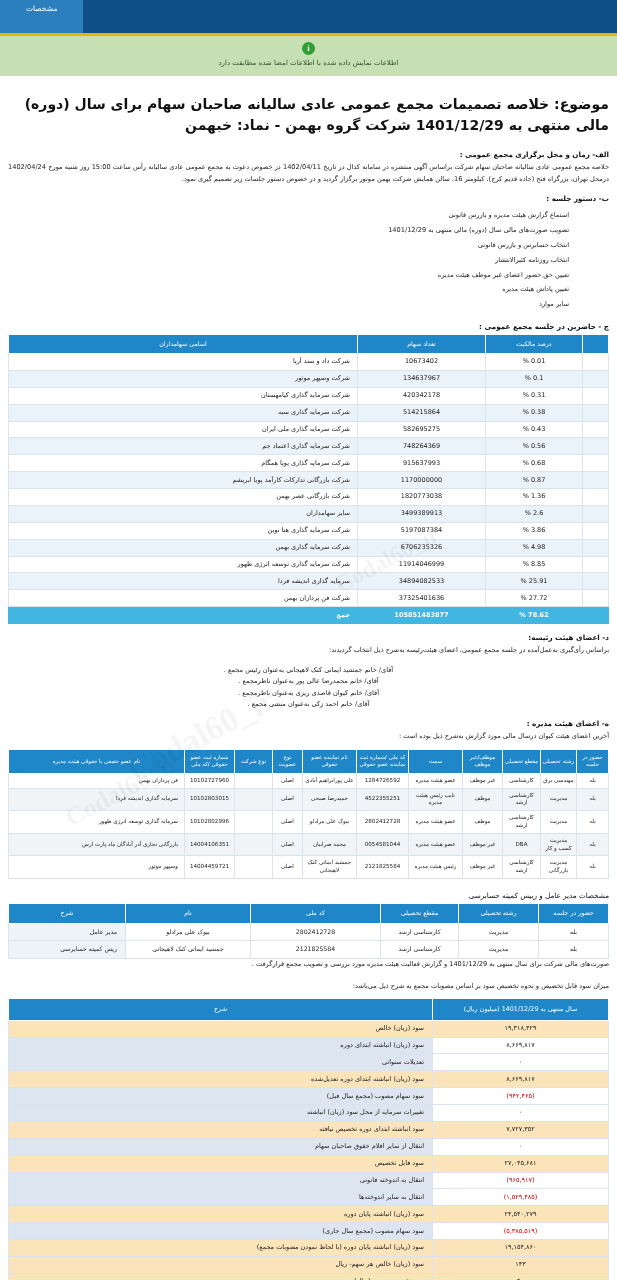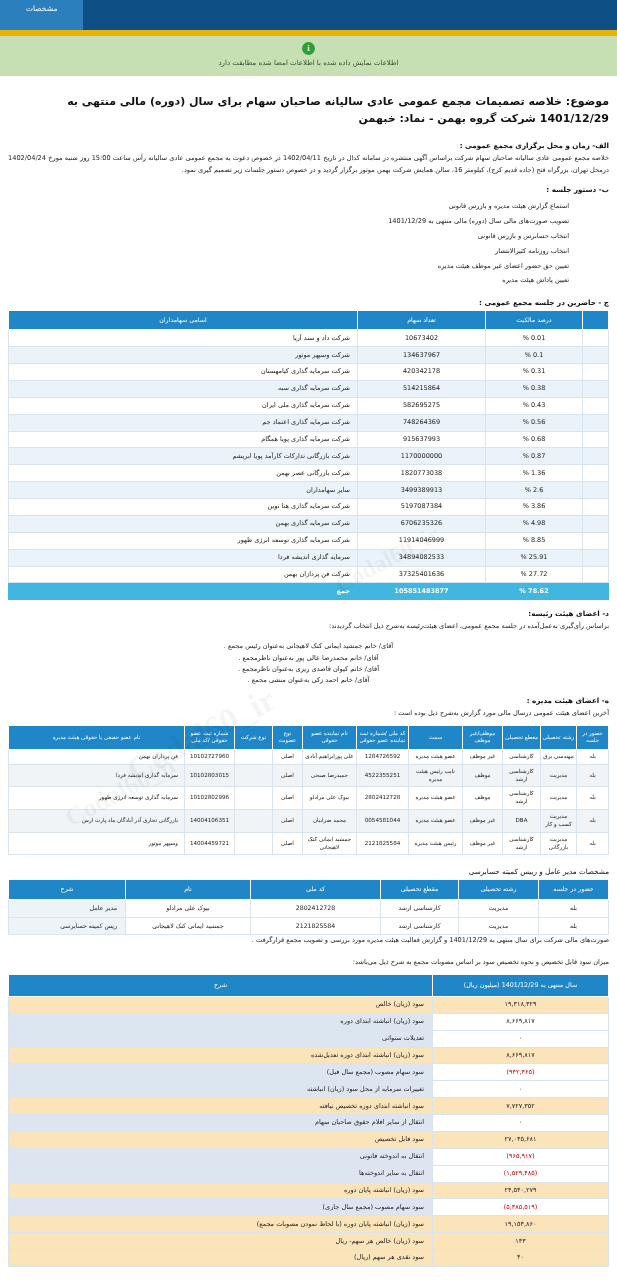--- a/index.html
+++ b/index.html
@@ -10,21 +10,21 @@
     background: #ffffff;
     font-family: "DejaVu Sans", "Liberation Sans", sans-serif;
   }
   body { position: relative; overflow-x: hidden; }
 
   
   .topbar {
     position: relative;
     height: 36px;
     background: #0e4f85;
-    border-bottom: 6px solid #eab308;
+    border-bottom: 3px solid #eab308;
     display: flex;
     justify-content: flex-end;
     align-items: stretch;
   }
   .tab {
     background: #2b7fbd;
     color: #ffffff;
     font-size: 7.5px;
     padding: 4px 26px 0 26px;
     display: flex;
@@ -51,21 +51,21 @@
     font-size: 9px;
     font-weight: bold;
     line-height: 13px;
     font-family: "Liberation Serif", serif;
   }
 
   
   .page { padding: 18px 8px 10px 8px; position: relative; z-index: 2; }
 
   .subject {
-    font-size: 11px;
+    font-size: 14px;
     font-weight: bold;
     text-align: right;
     color: #111;
     margin-bottom: 14px;
     line-height: 1.5;
   }
   .sec-head {
     font-size: 7.2px;
     font-weight: bold;
     text-align: right;
@@ -193,20 +193,21 @@
   <div class="para justify">خلاصه مجمع عمومی عادی سالیانه صاحبان سهام شرکت براساس آگهی منتشره در سامانه کدال در تاریخ 1402/04/11 در خصوص دعوت به مجمع عمومی عادی سالیانه رأس ساعت 15:00 روز شنبه مورخ 1402/04/24 درمحل تهران، بزرگراه فتح (جاده قدیم کرج)، کیلومتر 16، سالن همایش شرکت بهمن موتور  برگزار گردید و در خصوص دستور جلسات زیر تصمیم گیری نمود.</div>
 
   <div class="sec-head">ب- دستور جلسه :</div>
   <ul class="agenda">
     <li>استماع گزارش هیئت مدیره و بازرس قانونی</li>
     <li>تصویب صورت‌های مالی سال (دوره) مالی منتهی به 1401/12/29</li>
     <li>انتخاب حسابرس و بازرس قانونی</li>
     <li>انتخاب روزنامه کثیرالانتشار</li>
     <li>تعیین حق حضور اعضای غیر موظف هیئت مدیره</li>
     <li>تعیین پاداش هیئت مدیره</li>
+    <li>سایر موارد</li>
   </ul>
 
   <div class="sec-head">ج - حاضرین در جلسه مجمع عمومی :</div>
   <table class="tbl-holders">
     <thead>
       <tr>
         <th class="blank"></th>
         <th class="c-pct">درصد مالکیت</th>
         <th class="c-sh">تعداد سهام</th>
         <th>اسامی سهامداران</th>
@@ -315,21 +316,21 @@
   <div class="sec-head">د- اعضای هیئت رئیسه:</div>
   <div class="para">براساس رأی‌گیری به‌عمل‌آمده در جلسه مجمع عمومی، اعضای هیئت‌رئیسه به‌شرح ذیل انتخاب گردیدند:</div>
   <ul class="chair-list">
     <li>آقای/ خانم  جمشید ایمانی کنک لاهیجانی  به‌عنوان رئیس مجمع .</li>
     <li>آقای/ خانم  محمدرضا عالی پور  به‌عنوان ناظرمجمع .</li>
     <li>آقای/ خانم  کیوان قاصدی ریزی  به‌عنوان ناظرمجمع .</li>
     <li>آقای/ خانم  احمد زکی  به‌عنوان منشی مجمع .</li>
   </ul>
 
   <div class="sec-head">ه- اعضای هیئت مدیره :</div>
-  <div class="para">آخرین اعضای هیئت عمومی درسال مالی مورد گزارش به‌شرح ذیل بوده است :</div>
+  <div class="para">آخرین اعضای هیئت کیوان درسال مالی مورد گزارش به‌شرح ذیل بوده است :</div>
   <table class="tbl-board">
     <thead>
       <tr>
         <th style="width:32px">حضور در جلسه</th>
         <th style="width:36px">رشته تحصیلی</th>
         <th style="width:38px">مقطع تحصیلی</th>
         <th style="width:40px">موظف/غیر موظف</th>
         <th style="width:54px">سمت</th>
         <th style="width:52px">کد ملی /شماره ثبت نماینده عضو حقوقی</th>
         <th style="width:54px">نام نماینده عضو حقوقی</th>

